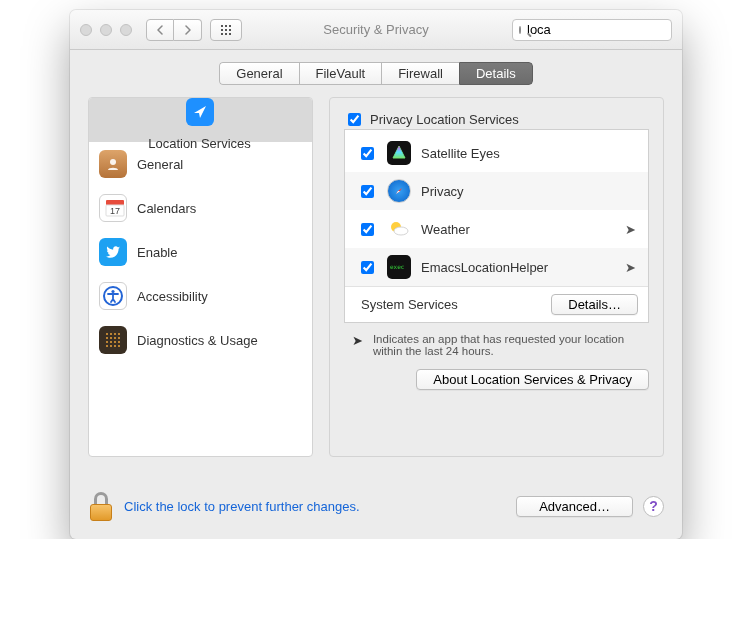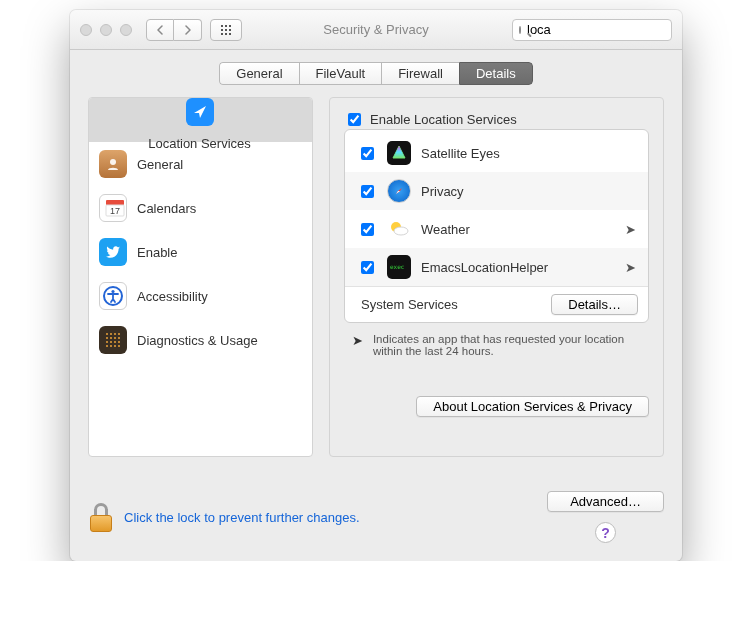--- a/index.html
+++ b/index.html
@@ -146,21 +146,21 @@
     padding: 12px 14px 14px;
     background:#ececec;
     border:1px solid #d3d3d3;
     border-radius:4px;
   }
   .enable-row { display:flex; align-items:center; gap:6px; font-size:13px; }
   .hint { font-size:11.5px; color:#666; margin: 3px 0 10px 2px; }
 
   .applist {
     border:1px solid #cfcfcf;
-    border-radius:6px;
+    border-radius:0;
     background:#fff;
     overflow:hidden;
     padding-top:4px;
   }
   .app-row {
     display:flex; align-items:center;
     height: 38px; padding: 0 12px;
     gap: 10px;
   }
   .app-row:nth-child(even){ background:#f6f6f6; }
@@ -179,21 +179,21 @@
     font-size: 13px;
     box-shadow: 0 1px 0 rgba(0,0,0,0.04);
     cursor:pointer;
   }
   .note {
     display:flex; gap:10px;
     font-size:11.5px; color:#555;
     padding: 10px 8px 12px;
     align-items:flex-start;
   }
-  .aboutrow { display:flex; justify-content:flex-end;margin-top:27px; }
+  .aboutrow { display:flex; justify-content:flex-end; }
 
   
   .footer {
     display:flex; align-items:center;
     padding: 16px 18px 18px;
     gap: 10px;
   }
   .lock {
     width:26px; height:30px; position:relative; flex:0 0 26px;
   }
@@ -203,21 +203,21 @@
     border:1px solid #c77f19;
   }
   .lock .shackle {
     position:absolute; top:1px; left:6px; width:14px; height:14px;
     border:3px solid #9b9b9b; border-bottom:none;
     border-radius:10px 10px 0 0;
   }
   .locktext {
     color:#1565d8; font-size:13px;
   }
-  .footer .right { margin-left:auto; display:flex; align-items:center; gap:10px;flex-direction:column; }
+  .footer .right { margin-left:auto; display:flex; align-items:center; gap:10px; }
   .help {
     width:21px; height:21px; border-radius:50%;
     border:1px solid #bcbcbc; background:#fff;
     color:#8250c8; font-weight:600;
     display:flex; align-items:center; justify-content:center;
     font-size:14px;
   }
 
   
   svg { display:block; }
@@ -339,21 +339,21 @@
                 </g>
             </svg>
           </div>
           <span>Diagnostics &amp; Usage</span>
         </div>
       </div>
 
       <div class="content">
         <div class="enable-row">
           <input type="checkbox" checked="" style="">
-          <span>Enable Location Services</span>
+          <span>Privacy Location Services</span>
         </div>
 
         <div class="applist">
 
           <div class="app-row">
             <input type="checkbox" checked="" style="">
             <div class="app-icon" style="background:#111;">
               <svg width="18" height="18" viewBox="0 0 18 18">
                   <polygon points="9,2 15,14 3,14" fill="none" stroke="#6fe36f" stroke-width="1"></polygon>
                   <polygon points="9,2 15,14 3,14" fill="url(#g)"></polygon>

